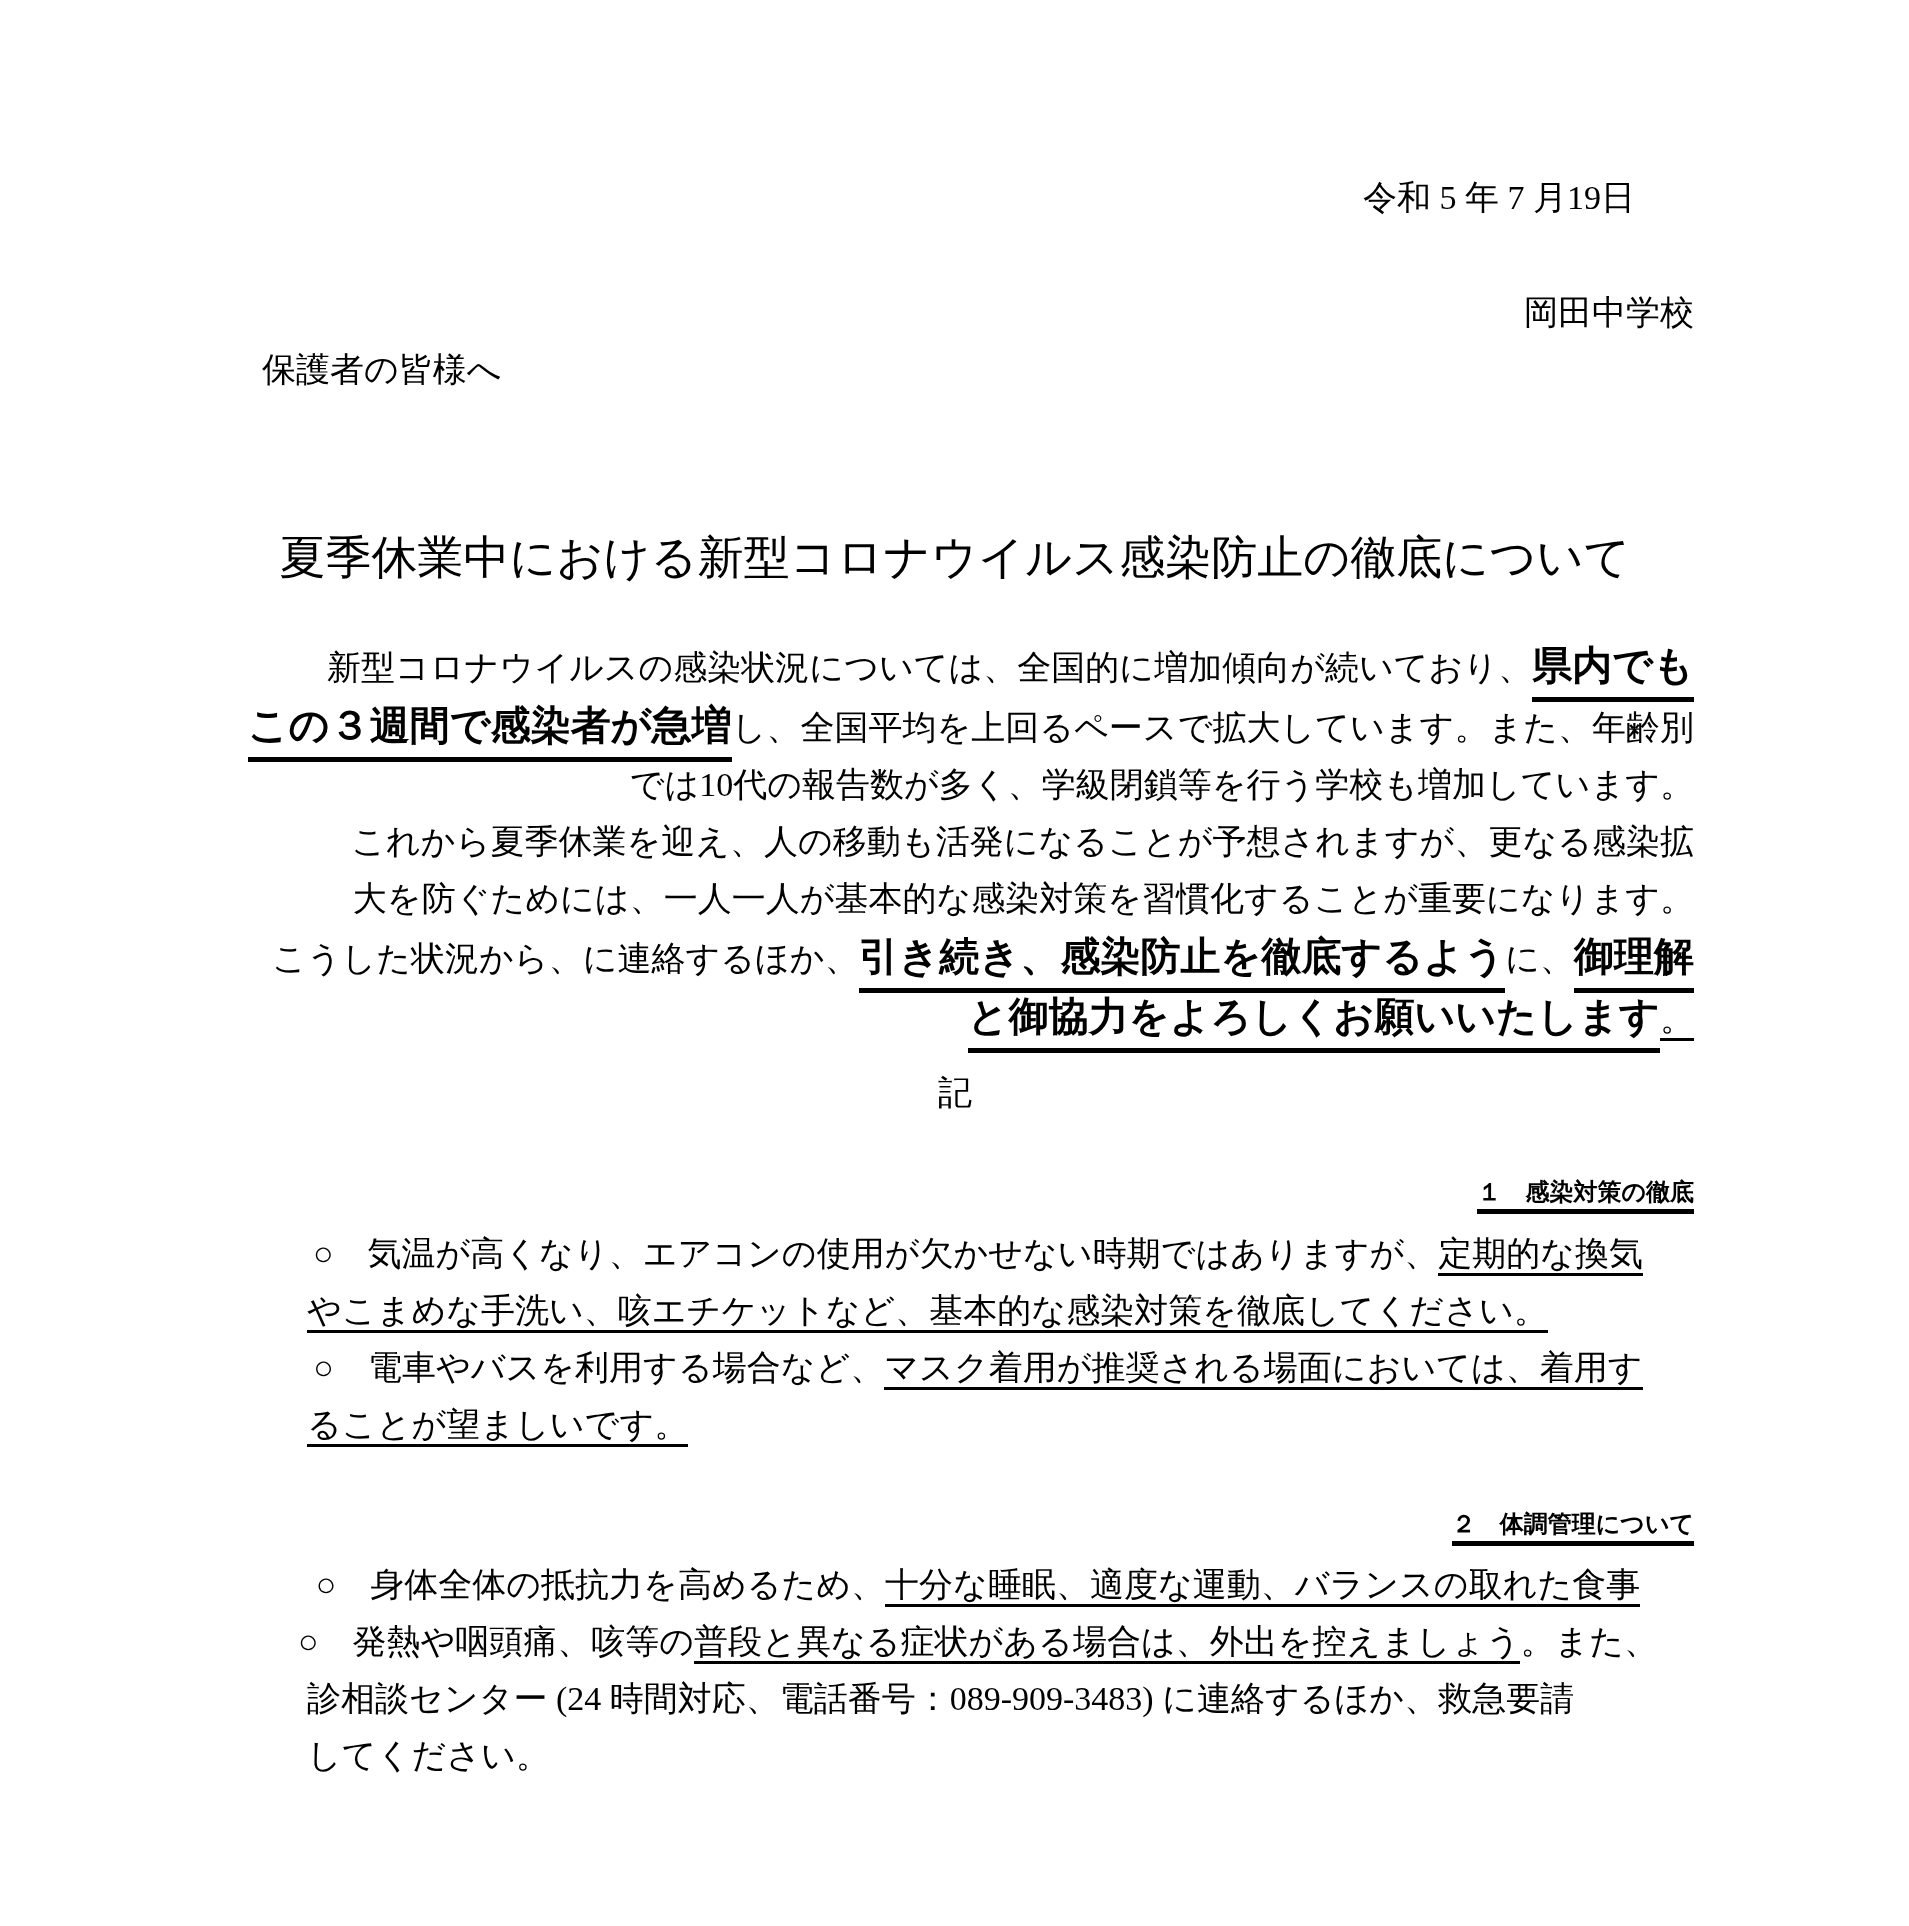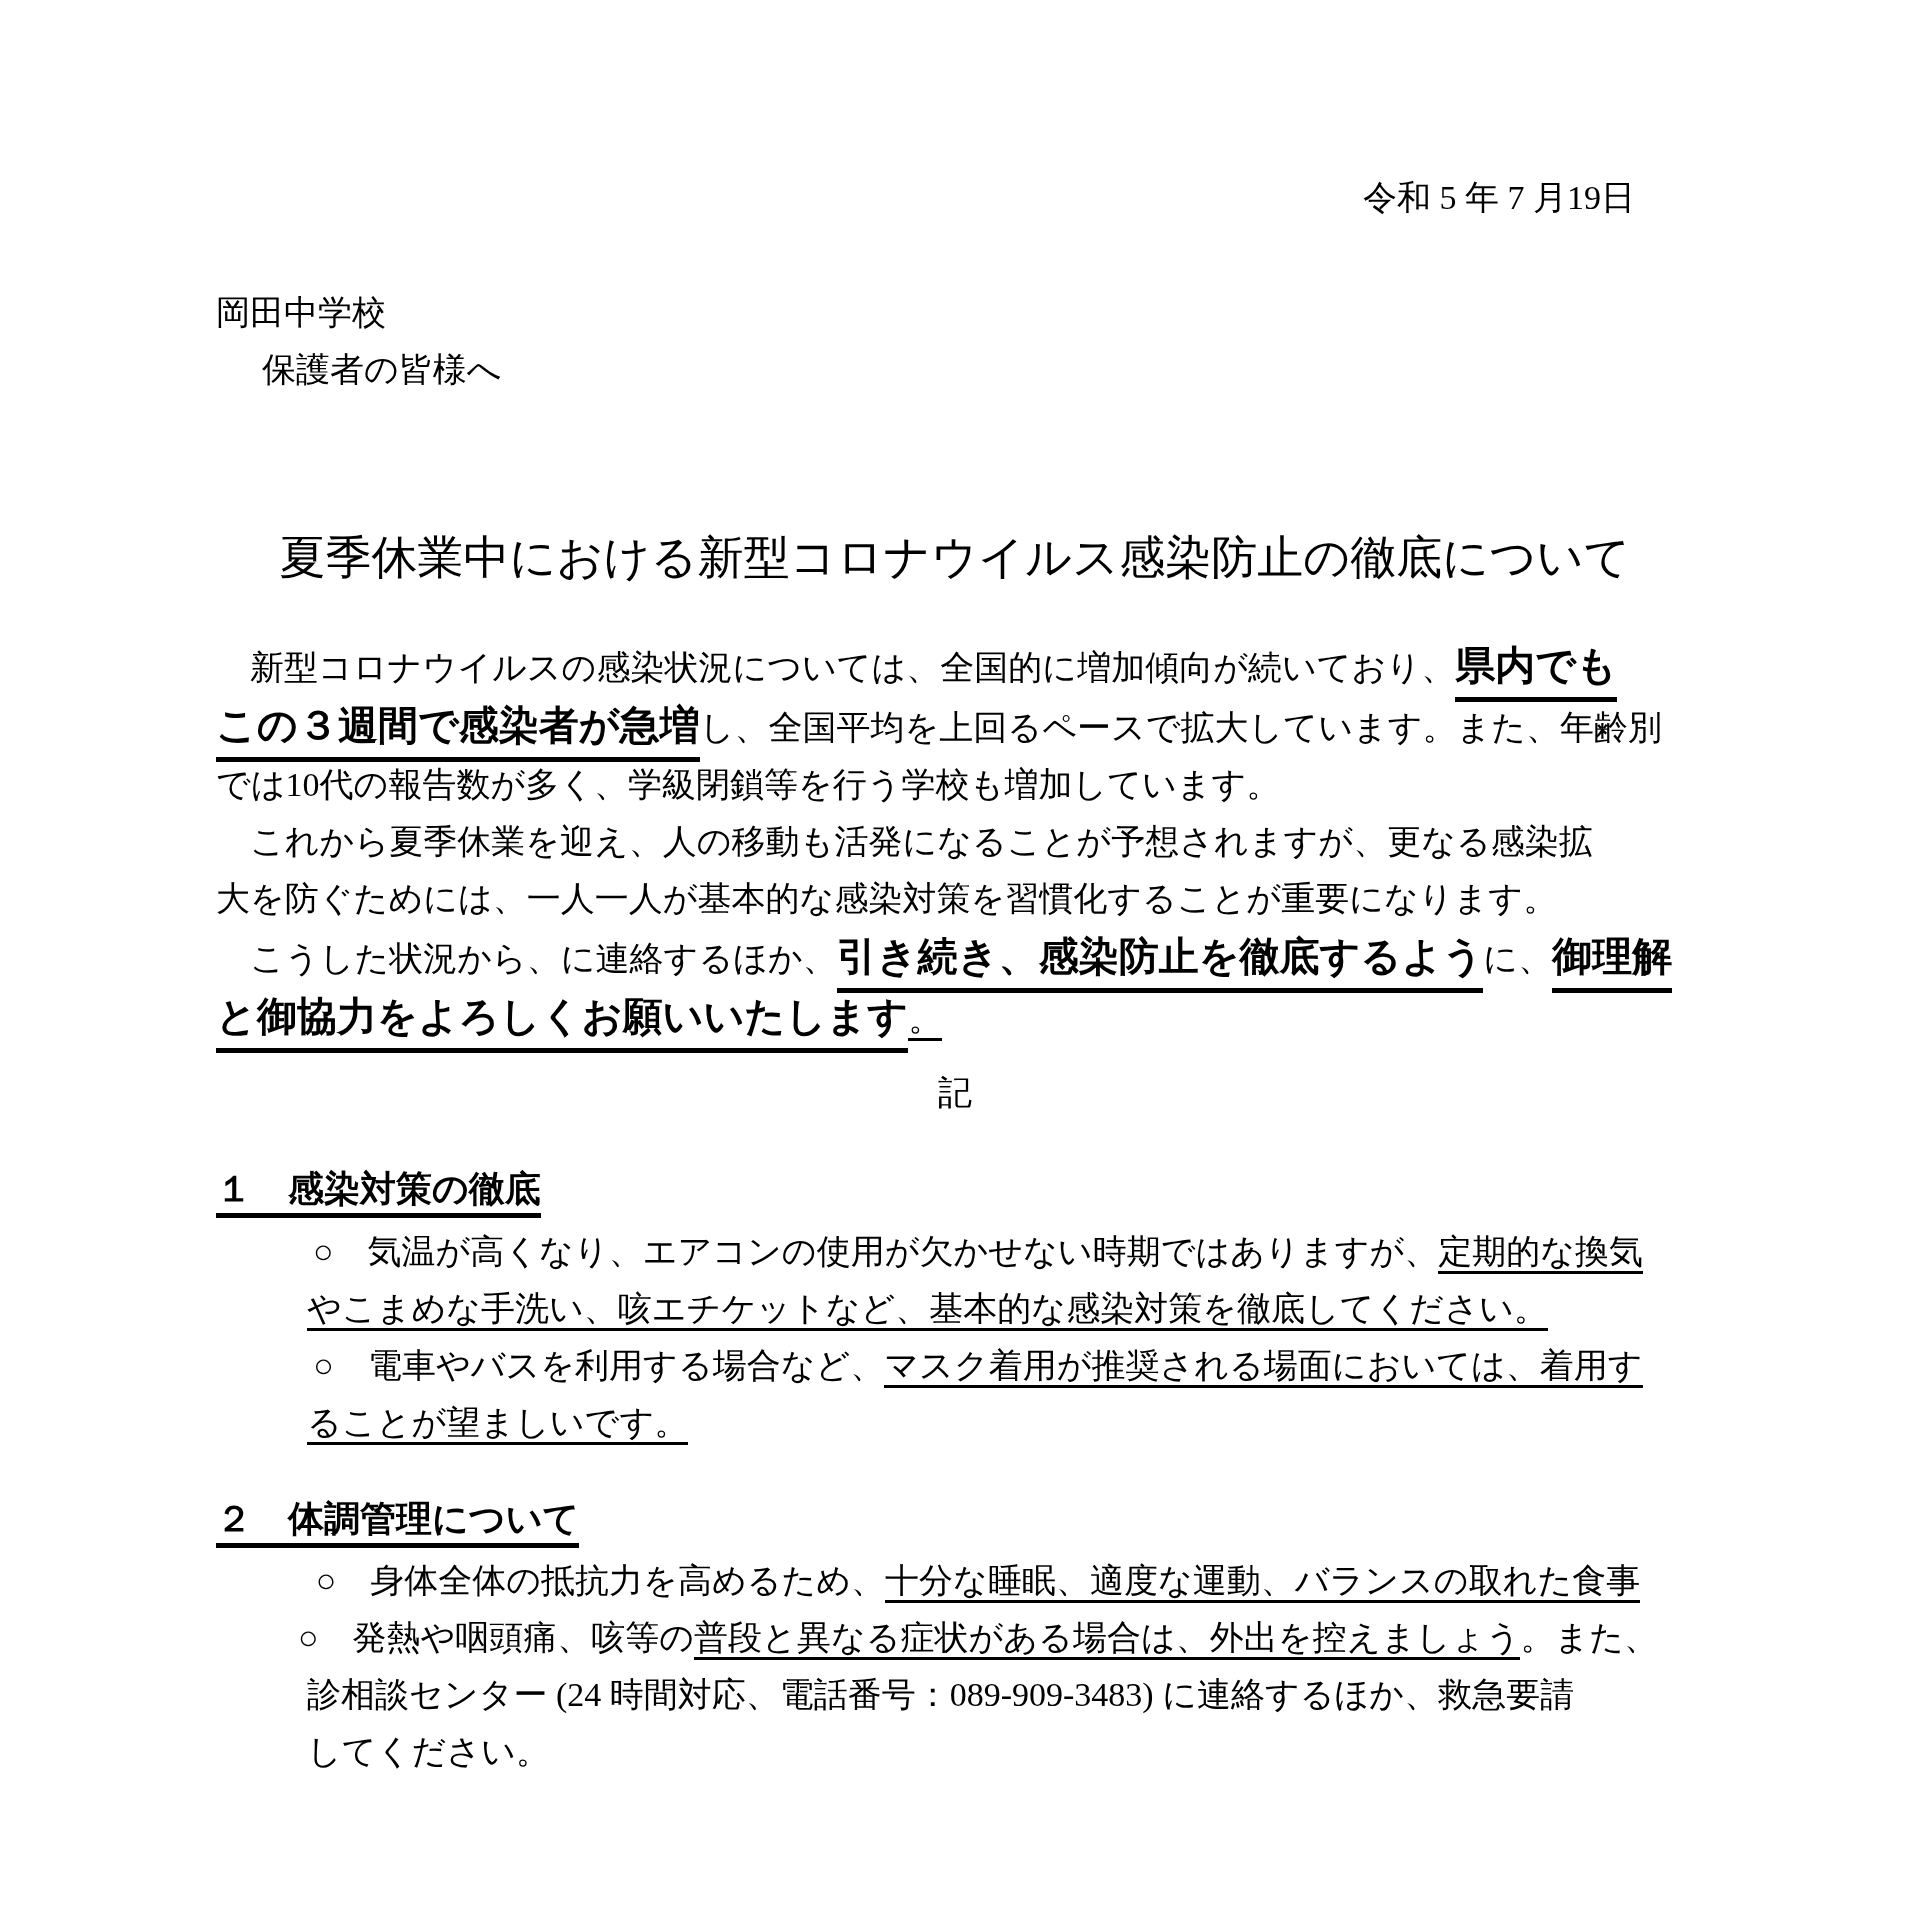--- a/index.html
+++ b/index.html
@@ -19,21 +19,21 @@
     padding: 169px 216px 0 216px;
     overflow: hidden;
   }
   .blk { margin: 0; }
   .ln {
     white-space: pre;
     line-height: 57px;
     min-height: 57px;
   }
   
-  .ln-l  { text-align: left; }
+  .ln-l  { text-align: right; }
   .ln-r  { text-align: right; padding-right: 59px; }
   .ln-c  { text-align: center; }
   .ln-b  { padding-left: 46px; text-align: center; }   
   .ln-bc { padding-left: 91px; }   
   .ln-a2 { padding-left: 46px; }   
   
   .sg-n { }
   .sg-u {
     border-bottom: 3.1px solid #000000;
     padding-bottom: 0.8px;
@@ -44,21 +44,21 @@
   }
   .sg-e, .sg-eu {
     font-size: 40px;
     line-height: 58px;
   }
   .sg-eu {
     border-bottom: 5.8px solid #000000;
     padding-bottom: 10px;
   }
   .sg-h {
-    font-size: 36px;
+    font-size: 24px;
     border-bottom: 5px solid #000000;
     padding-bottom: 3.9px;
   }
   
   .blk-date      { margin-bottom: 58px; }
   .blk-addressee { margin-bottom: 131px; }
   .blk-title     { margin-bottom: 50px; }
   .blk-title .ln { font-size: 46px; }
   .blk-ki        { margin-top: 17.3px; margin-bottom: 17.3px; }
   .blk-heading   { margin-top: 39px; margin-bottom: 4.6px; }

